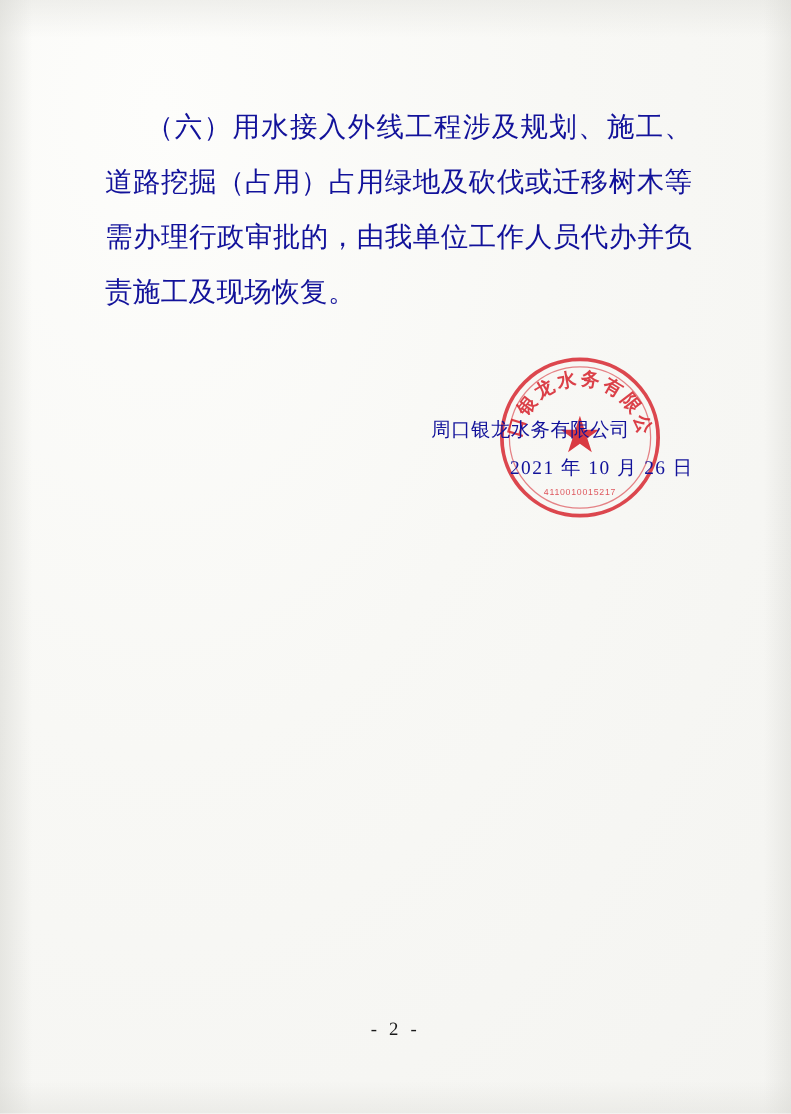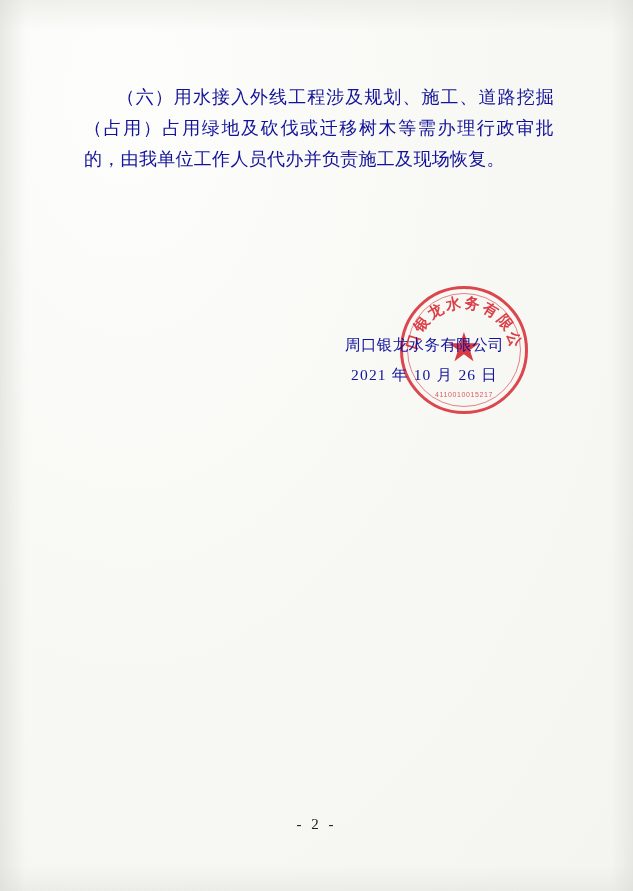--- a/index.html
+++ b/index.html
@@ -38,27 +38,27 @@
 
   #content {
     position: absolute;
     left: 84px;
     top: 82px;
     width: 470px;
   }
 
   .para {
     color: #12129a;
-    font-size: 18px;
-    line-height: 31px;
+    font-size: 22px;
+    line-height: 44px;
     text-align: justify;
     text-justify: inter-ideograph;
     letter-spacing: 0.3px;
     margin: 0 0 9px 0;
-    font-family: Liberation Sans, sans-serif;
+    font-family: Liberation Mono, monospace;
     font-weight: 500;
   }
   .para .indent {
     display: inline-block;
     width: 32px;
   }
 
   
   #signature-block {
     position: absolute;
@@ -70,20 +70,21 @@
     font-size: 15.5px;
     line-height: 30px;
     letter-spacing: 0.4px;
   }
   #signature-block .line {
     white-space: nowrap;
   }
   #signature-block .date {
     padding-left: 6px;
     letter-spacing: 1.2px;
+    text-align: right;
   }
 
   
   #seal {
     position: absolute;
     left: 400px;
     top: 286px;
     width: 128px;
     height: 128px;
     pointer-events: none;

